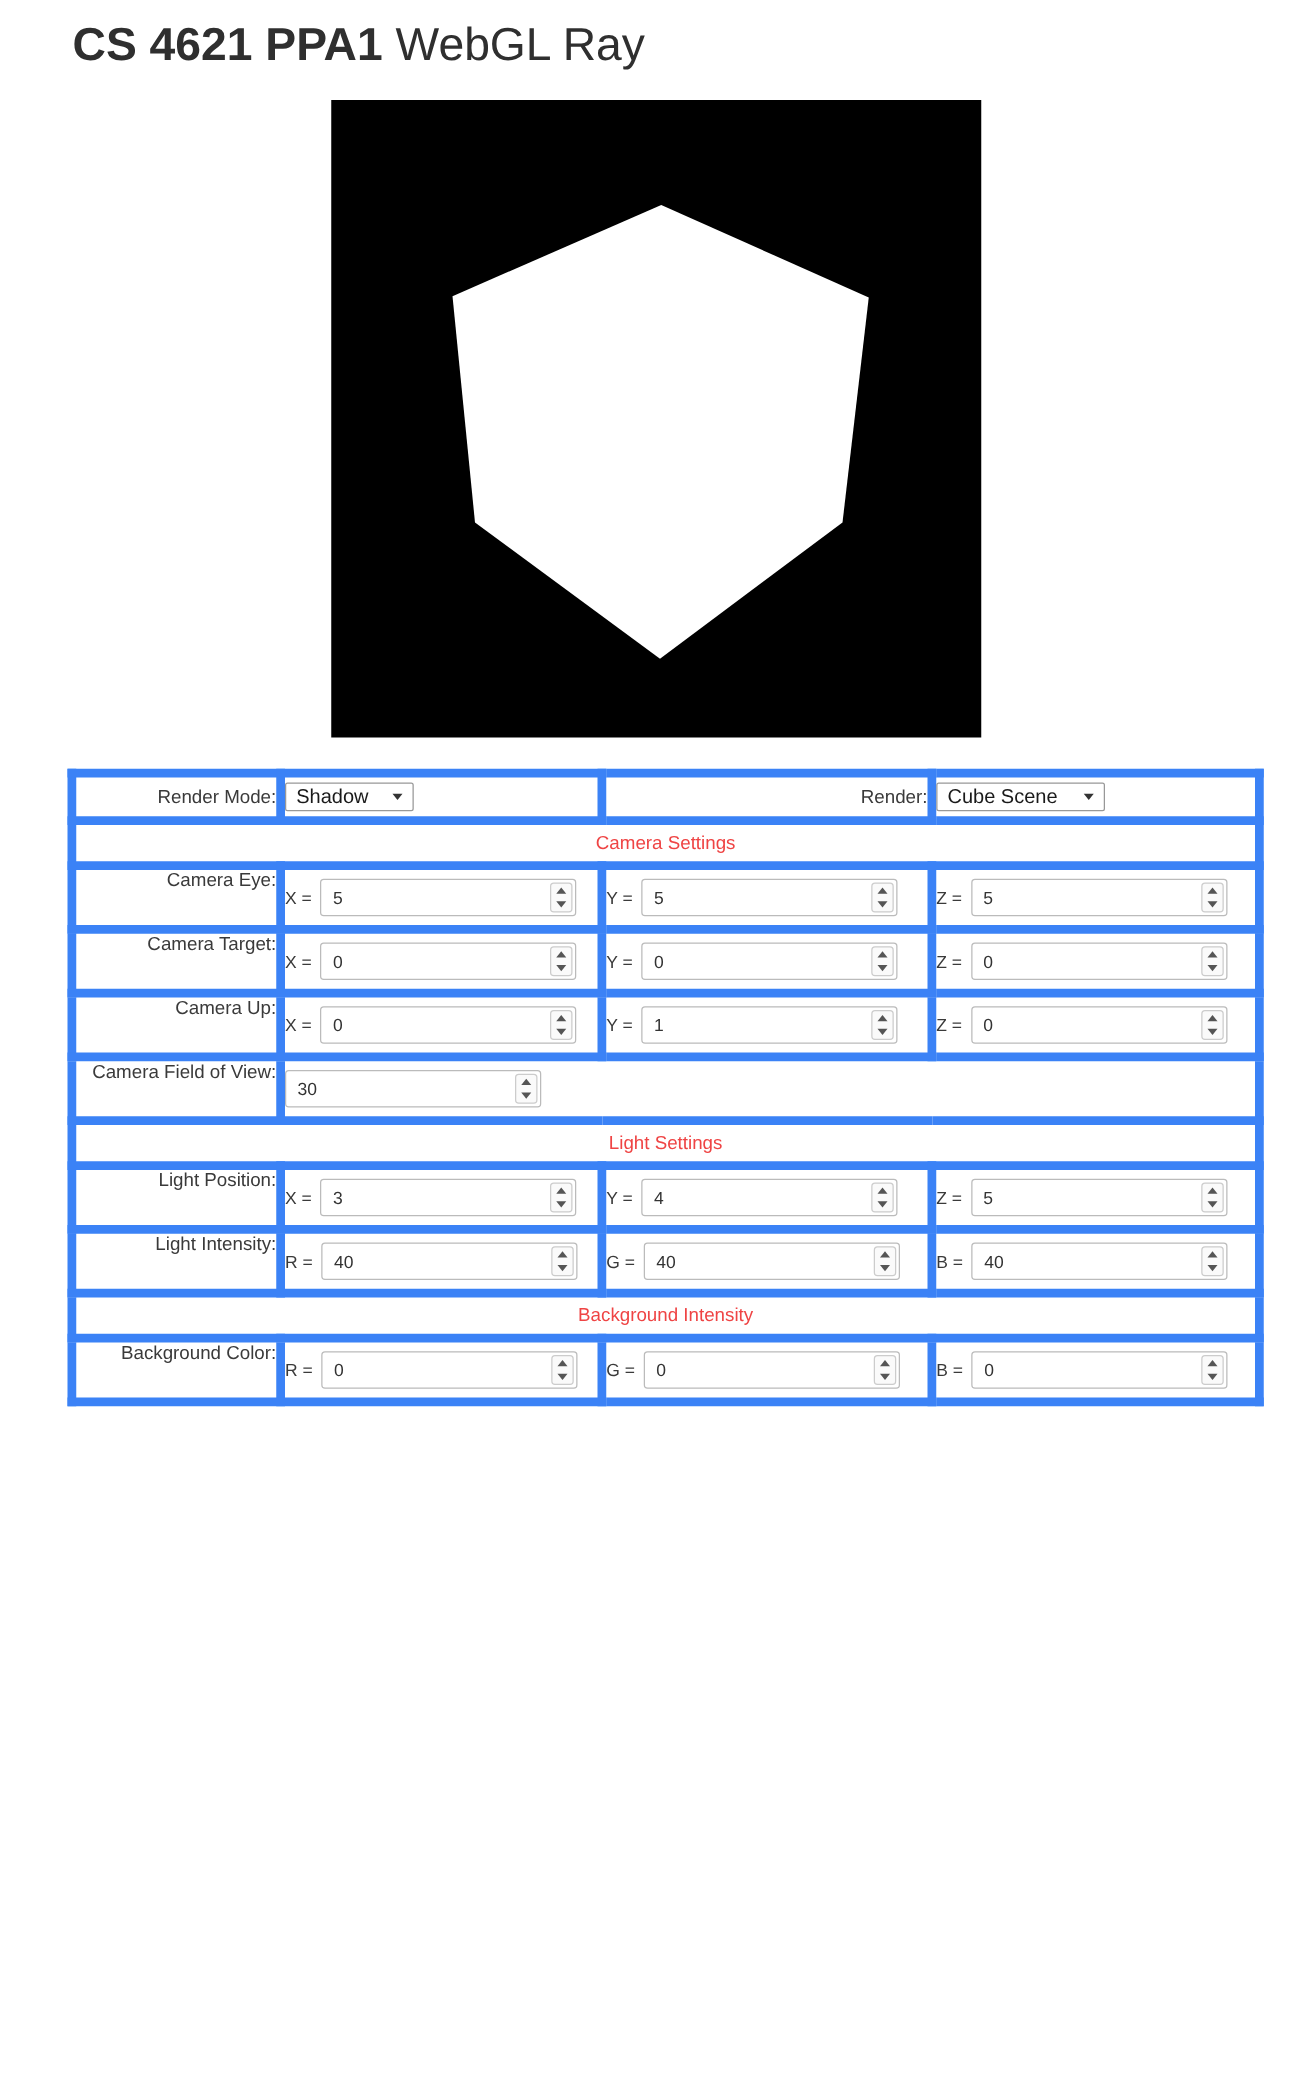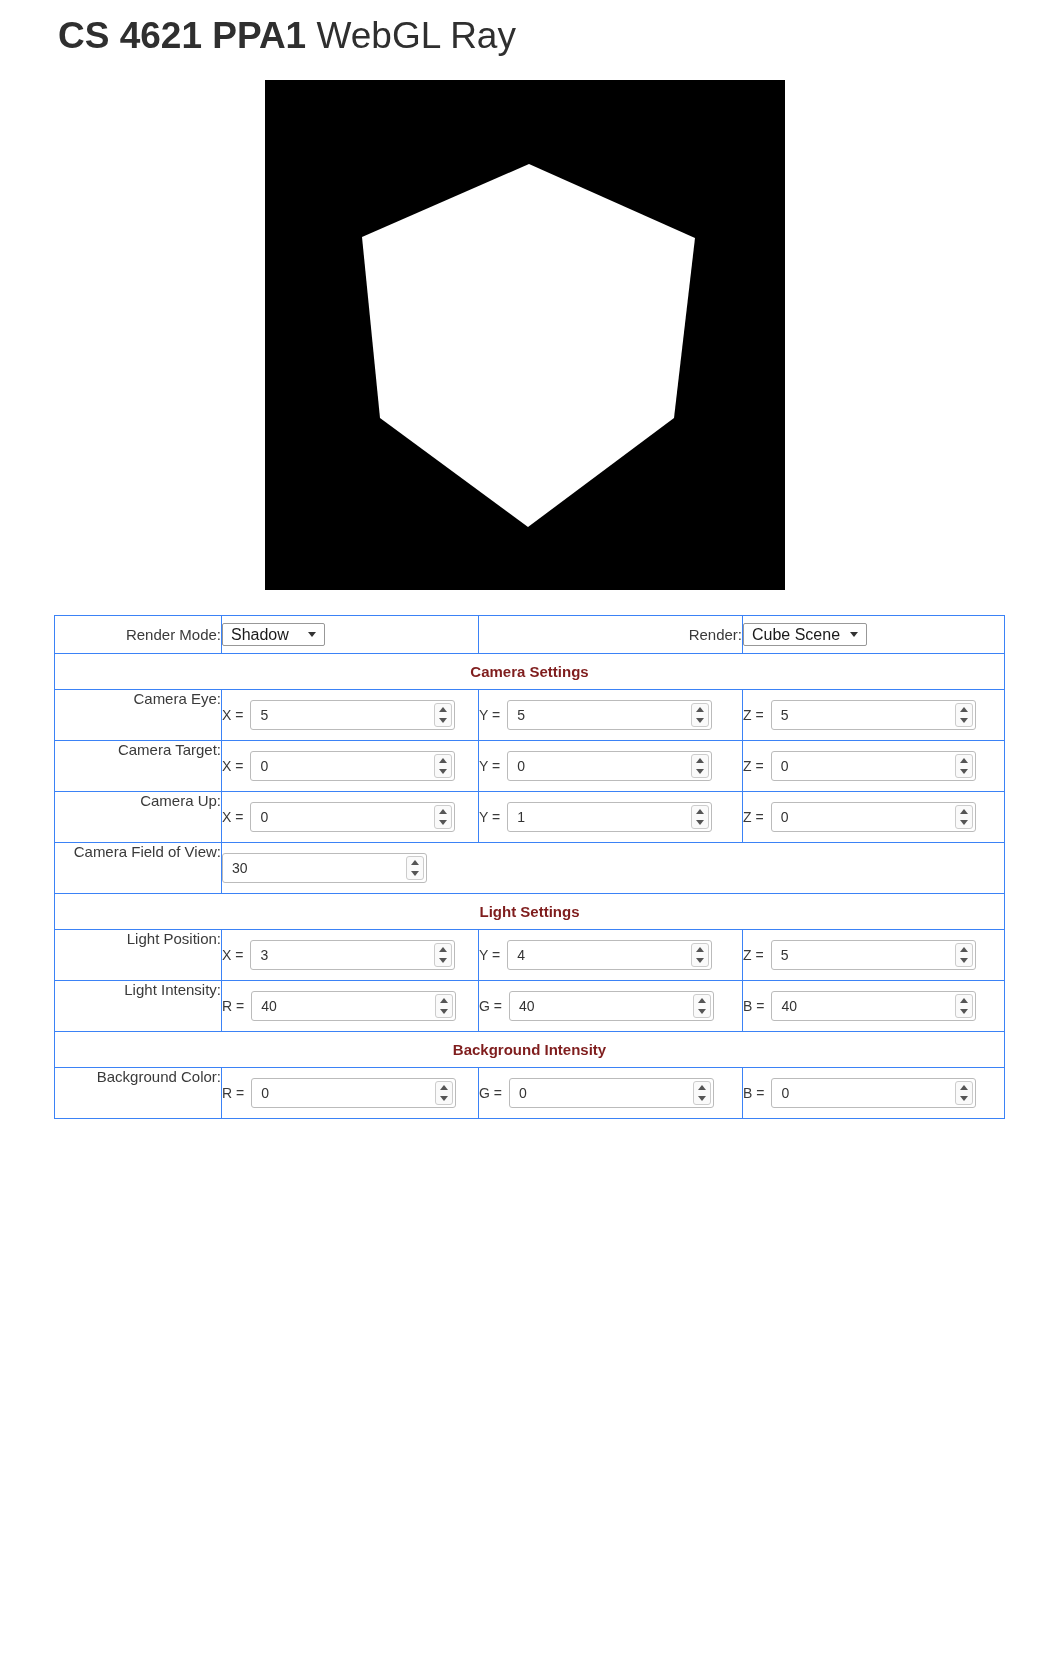--- a/index.html
+++ b/index.html
@@ -39,21 +39,21 @@
   
   table.settings {
     border-collapse: collapse;
     table-layout: fixed;
     width: 950px;
     margin: 25px 0 0 54px;
     font-size: 15px;
     color: #3a3a3a;
   }
   table.settings td {
-    border: 1px solid #3b82f6;
+    border: 7px solid #3b82f6;
     padding: 0;
     background: #fff;
   }
   tr.row-control { height: 38px; }
   tr.row-section { height: 36px; }
   tr.row-inputs  { height: 51px; }
 
   td.lbl {
     text-align: right;
     padding-right: 10px;
@@ -62,23 +62,23 @@
     font-size: 15px;
     color: #3a3a3a;
     white-space: nowrap;
   }
   tr.row-control td.lbl {
     vertical-align: middle;
     padding-top: 0;
   }
   td.section-cell {
     text-align: center;
-    font-weight: bold;
+    font-weight: normal;
     font-size: 15px;
-    color: #7f1d1d;
+    color: #ef4444;
   }
   td.val { vertical-align: middle; padding-left: 6px; }
 
   .fieldrow { display: flex; align-items: center; }
   .pfx {
     font-size: 14px;
     color: #3a3a3a;
     margin-right: 7px;
     white-space: pre;
   }
@@ -146,21 +146,21 @@
     height: 23px;
     border: 1px solid #989898;
     border-radius: 2px;
     background: #fff;
     padding: 0 8px;
     box-sizing: border-box;
     font-size: 16px;
     color: #1a1a1a;
   }
   .select.w-render { width: 103px; }
-  .select.w-scene  { width: 124px; }
+  .select.w-scene  { width: 135px; }
   .sel-arrow {
     width: 0; height: 0;
     border-left: 4px solid transparent;
     border-right: 4px solid transparent;
     border-top: 5px solid #333;
     margin-left: 6px;
   }
 </style>
 </head>
 <body>

